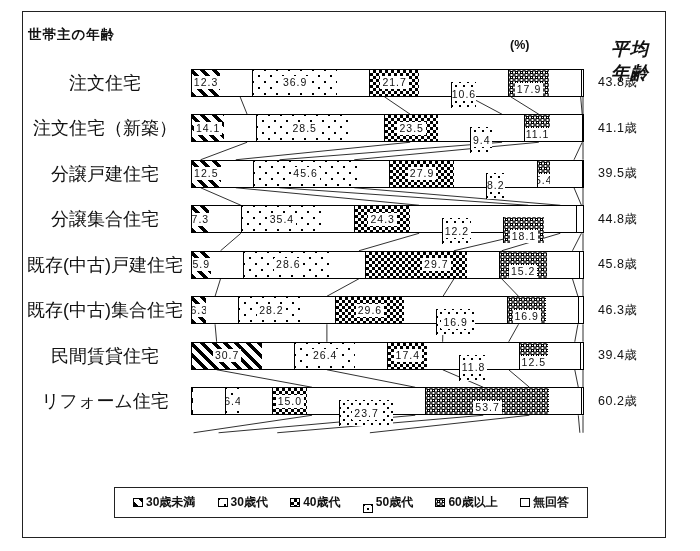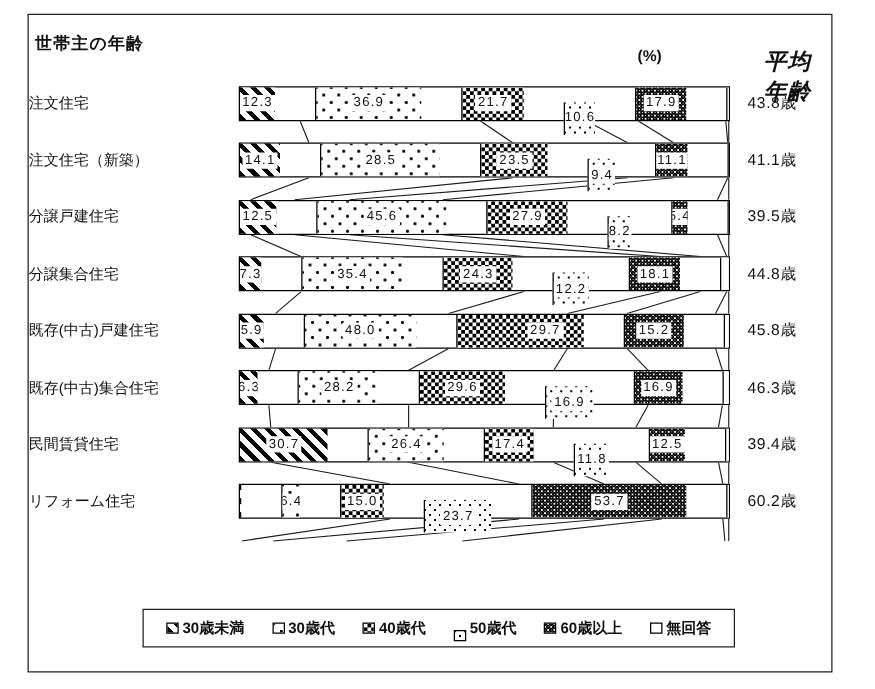--- a/index.html
+++ b/index.html
@@ -11,21 +11,21 @@
   .frame{
     position:absolute;left:22px;top:11px;width:644px;height:527px;
     border:1.5px solid #222;background:#fff;box-sizing:border-box;
   }
   .chart-title{position:absolute;left:5px;top:14px;font-size:13.5px;font-weight:bold;letter-spacing:1px;}
   .pct-label{position:absolute;left:487px;top:26px;font-size:12.5px;font-weight:bold;}
   .avg-header{position:absolute;left:588px;top:25px;font-size:18px;font-weight:bold;letter-spacing:1px;font-style:italic;}
   #rows{position:absolute;left:0;top:48px;width:100%;height:410px;}
   #connectors{position:absolute;left:0;top:0;pointer-events:none;}
   .row{display:flex;align-items:center;height:45.5px;position:relative;}
-  .cat{width:164px;padding-right:4px;text-align:left;font-size:12px;white-space:nowrap;flex:none;}
+  .cat{width:164px;padding-right:4px;text-align:center;font-size:18px;white-space:nowrap;flex:none;}
   .bar{
     width:393px;height:28px;border:1px solid #000;box-sizing:border-box;
     display:flex;flex:none;background:#fff;position:relative;gap:32px;
   }
   .seg{height:100%;box-sizing:border-box;display:flex;align-items:center;justify-content:center;overflow:hidden;min-width:0;}
   .seg + .seg{border-left:1px solid #000;}
   .val{
     background:#fff;font-size:10.5px;letter-spacing:1px;line-height:13px;
     padding:0 2px;white-space:nowrap;font-family:"Liberation Sans","DejaVu Sans",sans-serif;
   }
@@ -57,20 +57,21 @@
     background-position:0 0,4px 4px;
     margin-top:12px;
   }
   .p4{ 
     background-color:#fff;
     background-image:
       radial-gradient(circle,rgba(0,0,0,0) 0.6px,#000 0.7px 1.7px,rgba(0,0,0,0) 1.8px),
       radial-gradient(circle,rgba(0,0,0,0) 0.6px,#000 0.7px 1.7px,rgba(0,0,0,0) 1.8px);
     background-size:5px 5px;
     background-position:0 0,2.5px 2.5px;
+    align-items:flex-end;
   }
   .p5{background:#fff;} 
   
   .legend{
     position:absolute;left:91px;top:475px;width:474px;height:31px;
     border:1.5px solid #222;box-sizing:border-box;
     display:flex;align-items:center;justify-content:space-between;padding:0 18px;
   }
   .legend-item{display:flex;align-items:center;gap:3px;font-size:12px;font-weight:bold;white-space:nowrap;}
   .swatch{width:10px;height:9px;border:1px solid #000;box-sizing:border-box;flex:none;}
@@ -208,35 +209,35 @@
           </div>
           <div class="seg p1" style="width: 35.4%;">
             <span class="val">35.4</span>
           </div>
           <div class="seg p2" style="width: 24.3%;">
             <span class="val">24.3</span>
           </div>
           <div class="seg p3" style="width: 12.2%;">
             <span class="val">12.2</span>
           </div>
-          <div class="seg p4" style="width: 18.1%;">
+          <div class="seg p4" style="width: 18.1%; margin-top: 11px;">
             <span class="val">18.1</span>
           </div>
           <div class="seg p5" style="width: 2.7%;"></div>
         </div>
         <div class="avg">44.8歳</div>
       </div>
       <div class="row">
         <div class="cat">既存(中古)戸建住宅</div>
         <div class="bar">
           <div class="seg p0" style="width: 5.9%;">
             <span class="val">5.9</span>
           </div>
           <div class="seg p1" style="width: 28.6%;">
-            <span class="val">48.0</span>
+            <span class="val">28.6</span>
           </div>
           <div class="seg p2" style="width: 29.7%; padding-left: 40px;">
             <span class="val">29.7</span>
           </div>
           <div class="seg p4" style="width: 15.2%;">
             <span class="val">15.2</span>
           </div>
           <div class="seg p5" style="width: 1.3%;"></div>
         </div>
         <div class="avg">45.8歳</div>

